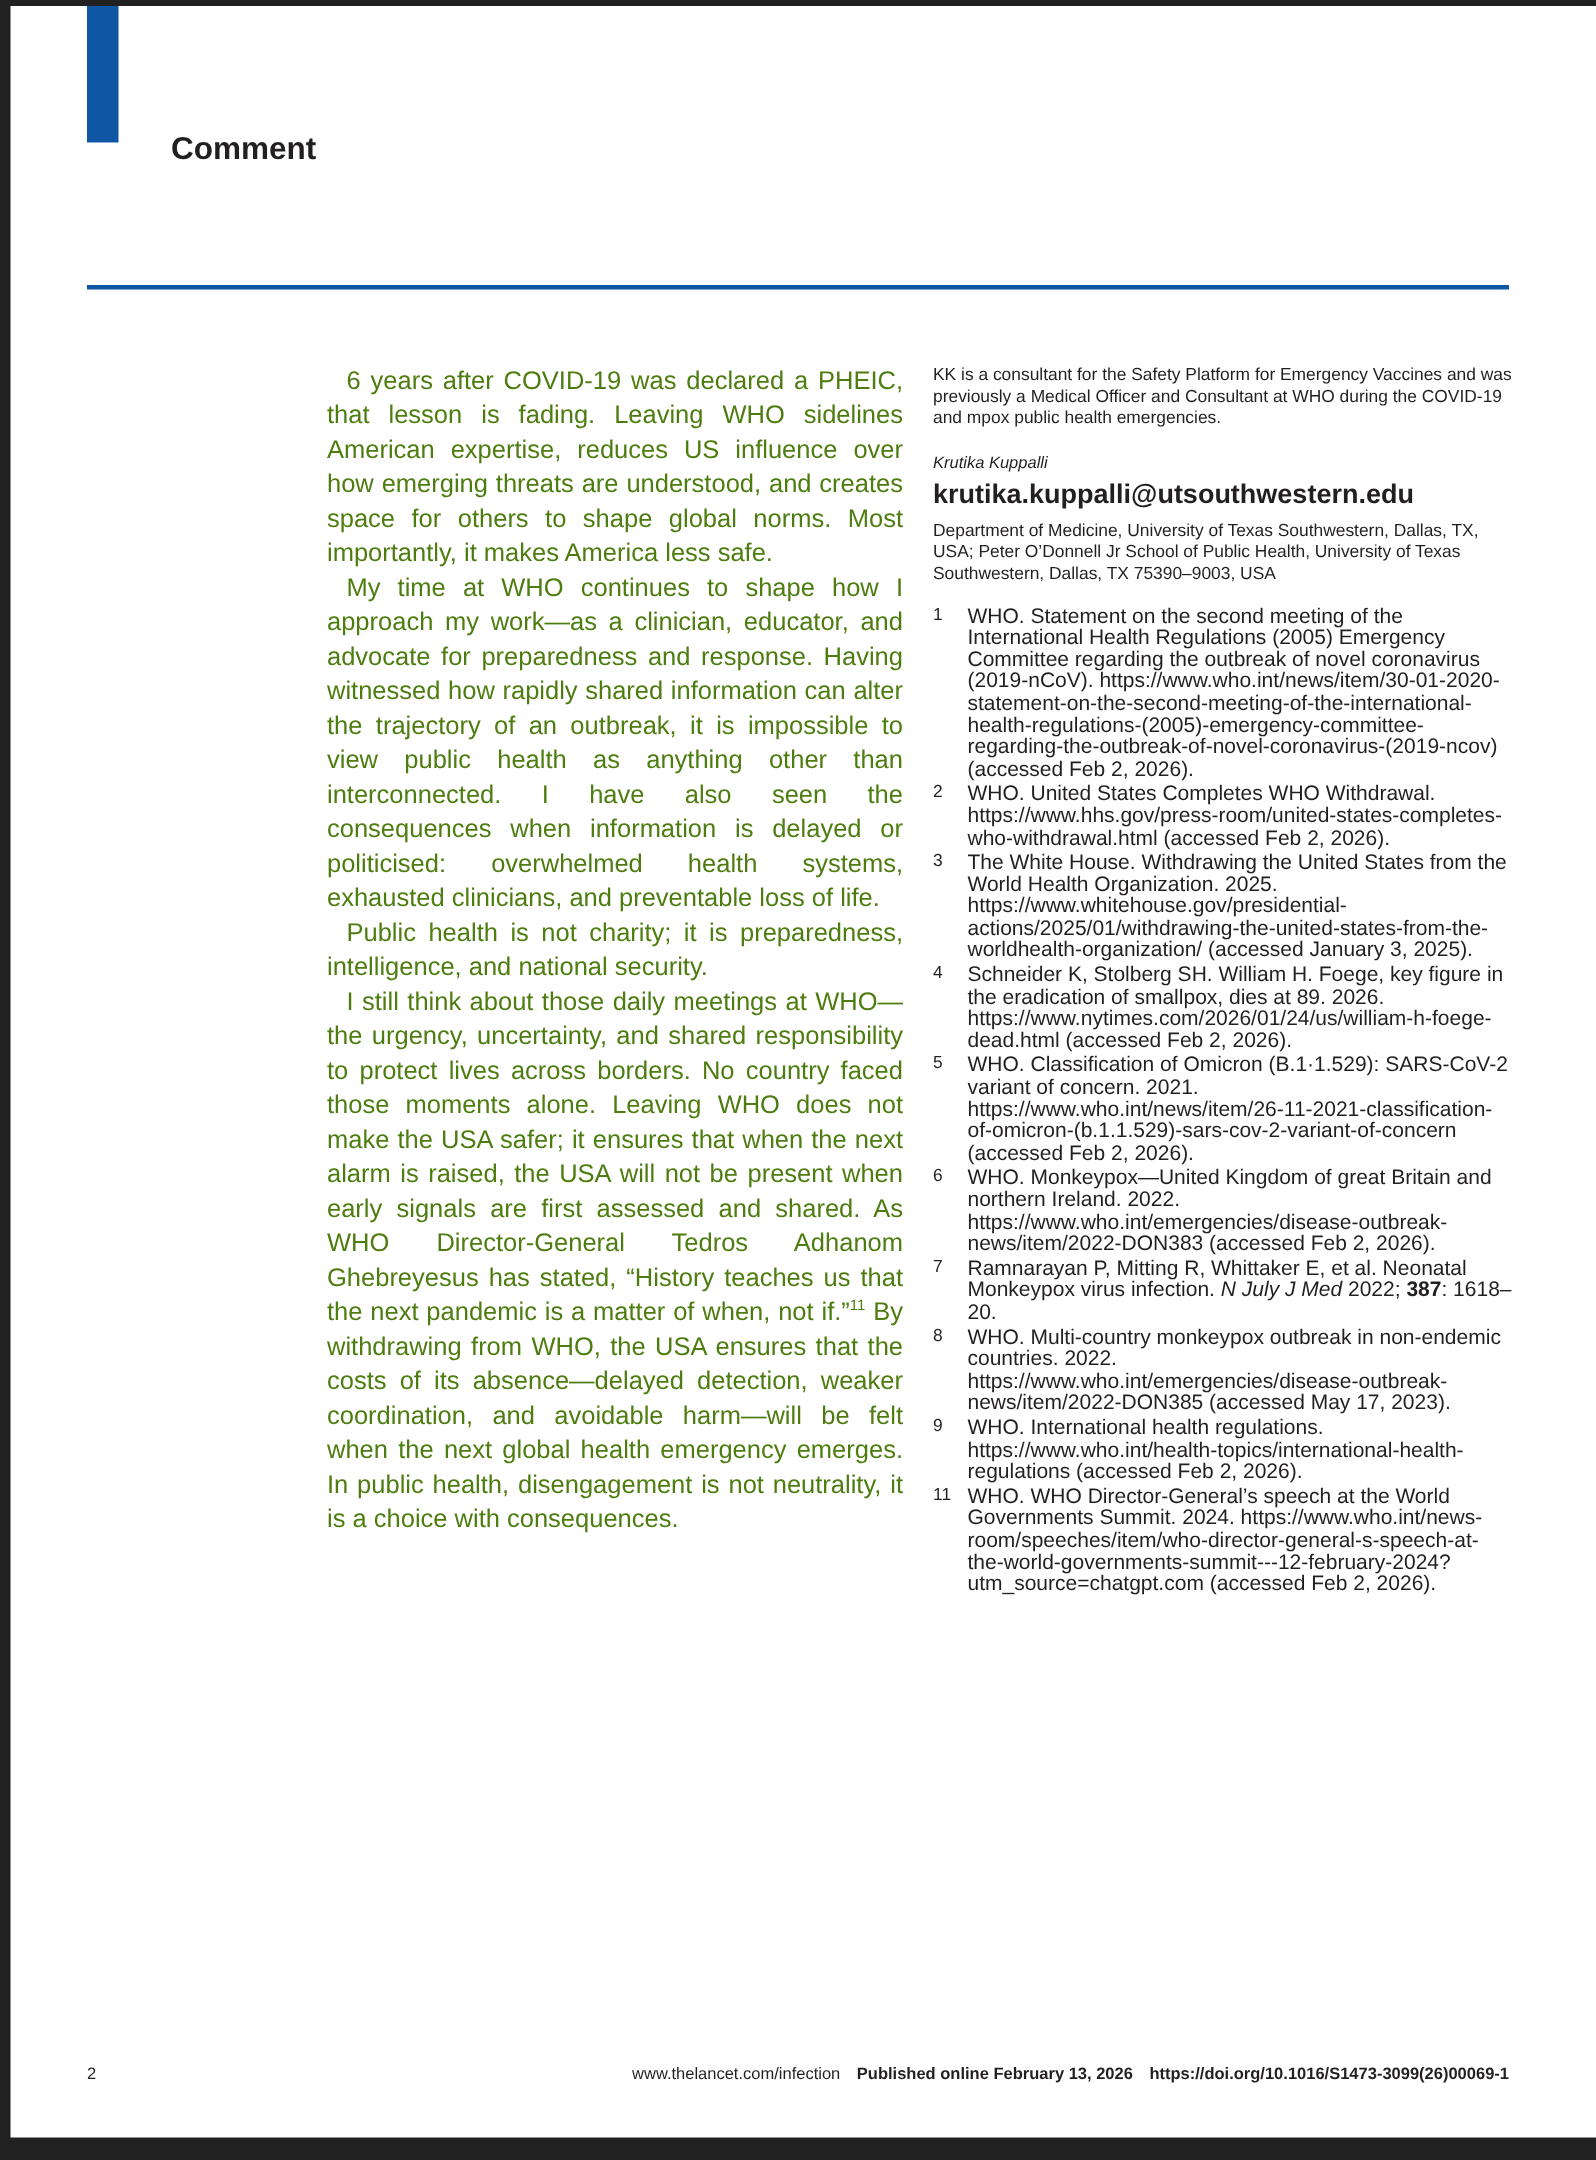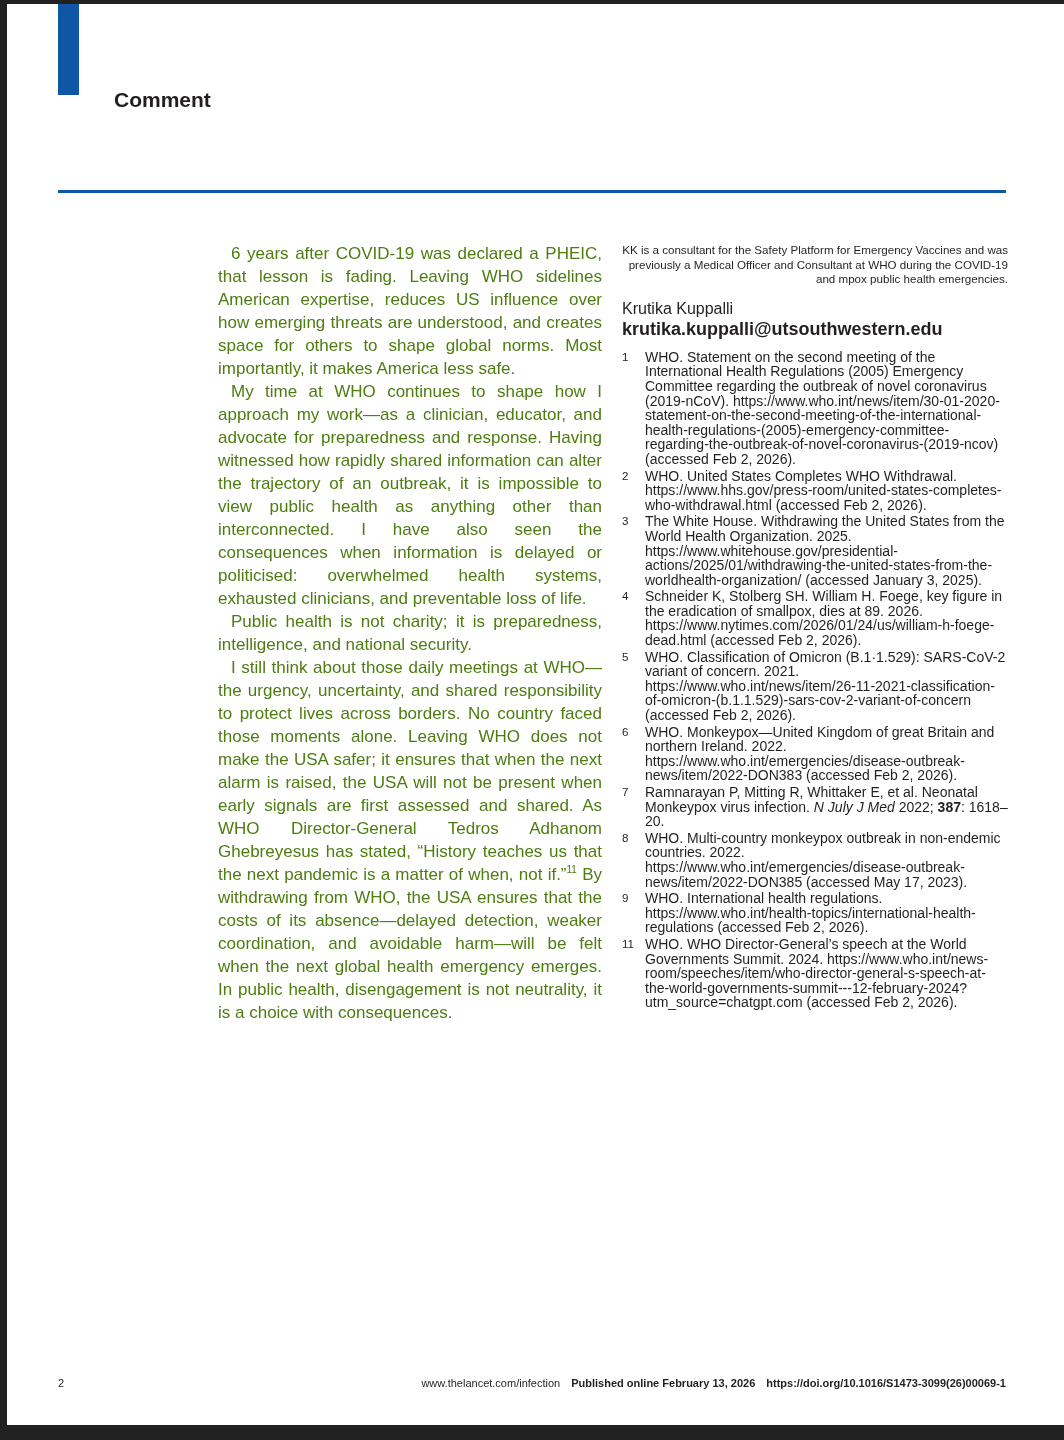--- a/index.html
+++ b/index.html
@@ -14,22 +14,22 @@
   .accent-bar{position:absolute;left:58px;top:4px;width:21px;height:91px;background:#0f57a5;}
   .section-label{position:absolute;left:98px;top:72px;margin:16px;font-size:21px;font-weight:bold;letter-spacing:0;color:#231f20;}
   .rule{position:absolute;left:58px;top:190px;width:948px;height:3px;background:#0f57a5;}
 
   .col-left{position:absolute;left:218px;top:242px;width:384px;}
   .body-para{margin:0;font-size:17px;line-height:23px;text-align:justify;text-indent:13px;color:#4d7c0f;}
   .body-para sup{font-size:10px;line-height:0;vertical-align:super;}
 
   .col-right{position:absolute;left:622px;top:243px;width:386px;}
   .small{font-size:11.6px;line-height:14.6px;color:#231f20;}
-  .conflict{margin:0;text-align:right;}
-  .author-name{margin:13px 0 0 0;font-size:16px;line-height:18px;font-weight:normal;}
+  .conflict{margin:0;}
+  .author-name{margin:13px 0 0 0;font-size:11px;line-height:18px;font-style:italic;font-weight:normal;}
   .author-email{margin:2px 0 0 0;font-size:18px;line-height:18px;font-weight:bold;}
   .affiliation{margin:9px 0 0 0;}
   .refs{margin-top:12px;}
   .ref-row{display:flex;margin-bottom:2px;}
   .ref-num{flex:0 0 23px;font-size:11.6px;line-height:14.6px;}
   .ref-text{flex:1;font-size:14px;line-height:14.6px;overflow-wrap:break-word;}
   .it{font-style:italic;}
   .b{font-weight:bold;margin-top:28px;}
 
   .footer{position:absolute;left:58px;top:1377px;width:948px;display:flex;justify-content:space-between;align-items:baseline;font-size:11px;line-height:13px;}
@@ -50,20 +50,21 @@
     <p class="body-para"><span>6 years after COVID-19 was declared a PHEIC, that lesson is fading. Leaving WHO sidelines American expertise, reduces US influence over how emerging threats are understood, and creates space for others to shape global norms. Most importantly, it makes America less safe.</span></p>
     <p class="body-para"><span>My time at WHO continues to shape how I approach my work—as a clinician, educator, and advocate for preparedness and response. Having witnessed how rapidly shared information can alter the trajectory of an outbreak, it is impossible to view public health as anything other than interconnected. I have also seen the consequences when information is delayed or politicised: overwhelmed health systems, exhausted clinicians, and preventable loss of life.</span></p>
     <p class="body-para"><span>Public health is not charity; it is preparedness, intelligence, and national security.</span></p>
     <p class="body-para"><span>I still think about those daily meetings at WHO—the urgency, uncertainty, and shared responsibility to protect lives across borders. No country faced those moments alone. Leaving WHO does not make the USA safer; it ensures that when the next alarm is raised, the USA will not be present when early signals are first assessed and shared. As WHO Director-General Tedros Adhanom Ghebreyesus has stated, “History teaches us that the next pandemic is a matter of when, not if.”</span><sup>11</sup><span> By withdrawing from WHO, the USA ensures that the costs of its absence—delayed detection, weaker coordination, and avoidable harm—will be felt when the next global health emergency emerges. In public health, disengagement is not neutrality, it is a choice with consequences.</span></p>
   </div>
 
 <div class="col-right">
   <p class="small conflict">KK is a consultant for the Safety Platform for Emergency Vaccines and was previously a Medical Officer and Consultant at WHO during the COVID-19 and mpox public health emergencies.</p>
   <p class="author-name">Krutika Kuppalli</p>
   <p class="author-email">krutika.kuppalli@utsouthwestern.edu</p>
+  <p class="small affiliation">Department of Medicine, University of Texas Southwestern, Dallas, TX, USA; Peter O’Donnell Jr School of Public Health, University of Texas Southwestern, Dallas, TX 75390–9003, USA</p>
   <div class="refs">
       <div class="ref-row">
         <span class="ref-num">1</span>
         <span class="ref-text"><span>WHO. Statement on the second meeting of the International Health Regulations (2005) Emergency Committee regarding the outbreak of novel coronavirus (2019-nCoV). https://www.who.int/news/item/30-01-2020-statement-on-the-second-meeting-of-the-international-health-regulations-(2005)-emergency-committee-regarding-the-outbreak-of-novel-coronavirus-(2019-ncov) (accessed Feb 2, 2026).</span></span>
       </div>
       <div class="ref-row">
         <span class="ref-num">2</span>
         <span class="ref-text"><span>WHO. United States Completes WHO Withdrawal. https://www.hhs.gov/press-room/united-states-completes-who-withdrawal.html (accessed Feb 2, 2026).</span></span>
       </div>
       <div class="ref-row">

